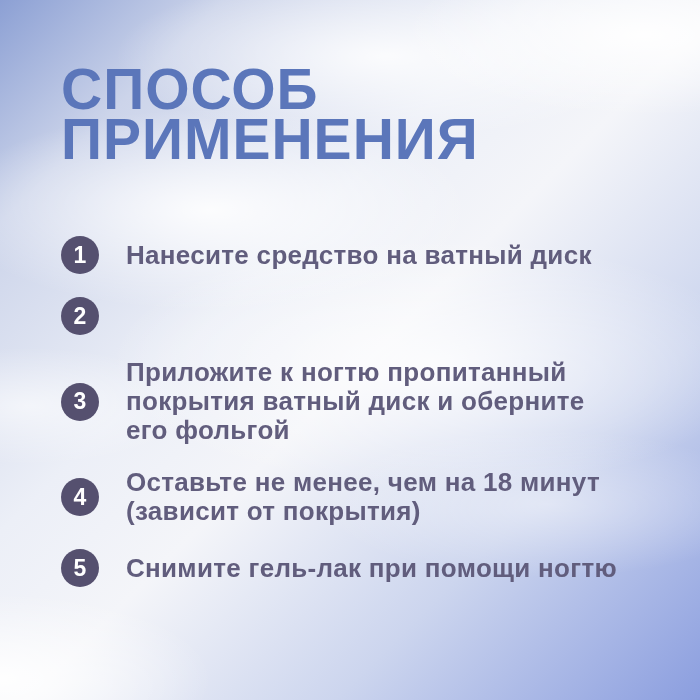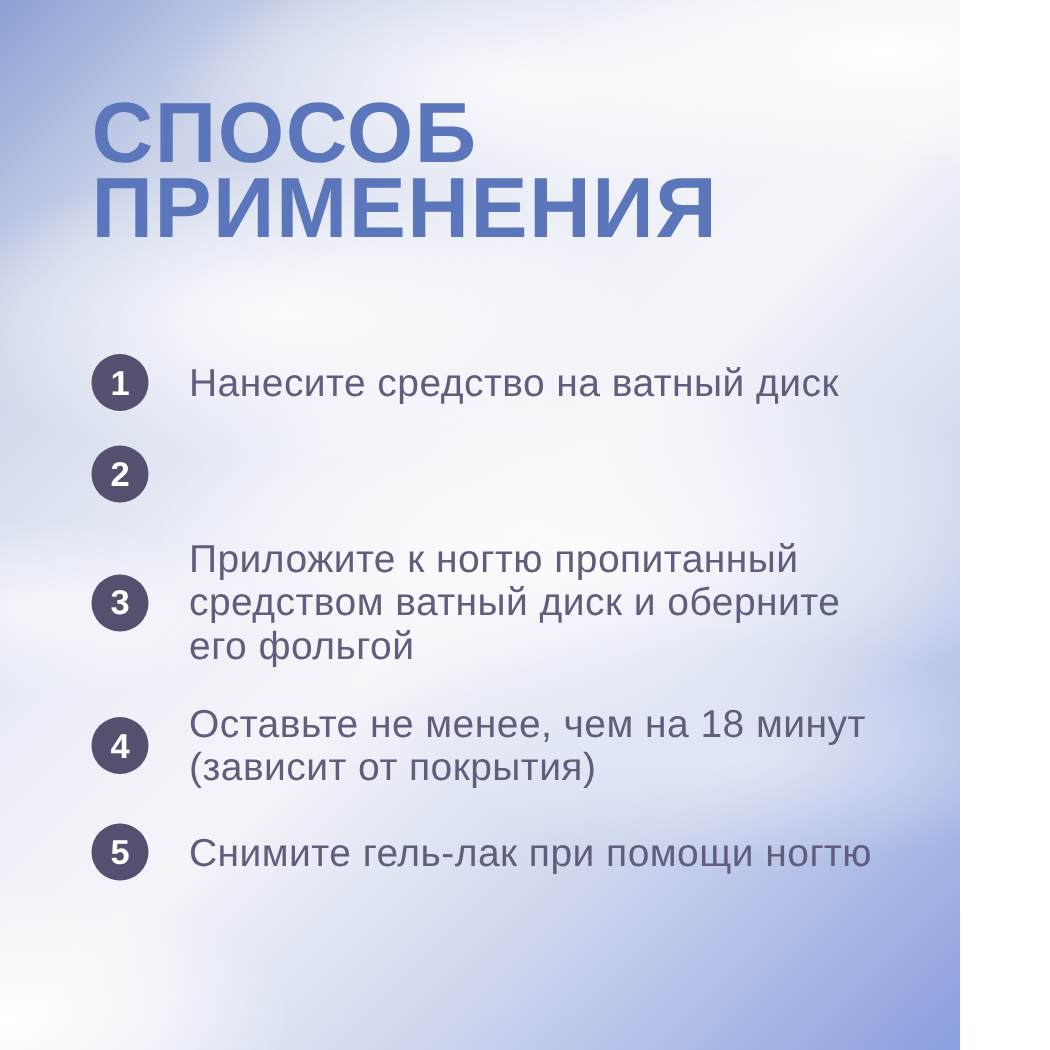--- a/index.html
+++ b/index.html
@@ -1,21 +1,21 @@
 <!DOCTYPE html>
 <html style="--color-title: #5b76ba; --color-text: #615d7d; --color-step_circle: #55506f; --color-step_number: #ffffff; --color-sky_top_left: #8ca0d4; --color-cloud_white: #f4f5f9; --color-sky_bottom_right: #8b9edf;"><head>
 <meta charset="utf-8">
 <style>
   html,body{margin:0;padding:0;}
   body{
     font-family:"Liberation Sans","DejaVu Sans",sans-serif;
     width:700px;height:700px;overflow:hidden;
   }
   .canvas{
-    position:relative;width:640px;height:700px;overflow:hidden;
+    position:relative;width:700px;height:700px;overflow:hidden;
     
     background:
       radial-gradient(ellipse 48% 16% at 92% 5%,  rgba(255,255,255,.95), rgba(255,255,255,0) 72%),
       radial-gradient(ellipse 55% 17% at 55% 8%,  rgba(255,255,255,.85), rgba(255,255,255,0) 70%),
       radial-gradient(ellipse 52% 20% at 30% 30%, rgba(255,255,255,.90), rgba(255,255,255,0) 72%),
       radial-gradient(ellipse 62% 24% at 62% 52%, rgba(255,255,255,.82), rgba(255,255,255,0) 75%),
       radial-gradient(ellipse 34% 12% at 4% 58%,  rgba(255,255,255,.60), rgba(255,255,255,0) 70%),
       radial-gradient(ellipse 46% 15% at 78% 72%, rgba(255,255,255,.45), rgba(255,255,255,0) 70%),
       radial-gradient(ellipse 42% 17% at 0% 97%,  rgba(255,255,255,.95), rgba(255,255,255,0) 72%),
       linear-gradient(135deg, var(--color-sky_top_left,#8ca0d4) 0%, #ccd4ea 16%,
@@ -35,21 +35,21 @@
   }
   .step{display:flex;align-items:center;gap:27px;}
   .step-circle{
     flex:0 0 auto;width:38px;height:38px;border-radius:50%;
     background:var(--color-step_circle,#55506f);
     color:var(--color-step_number,#ffffff);
     display:flex;align-items:center;justify-content:center;
     font-size:23px;font-weight:700;
   }
   .step-text{
-    font-size:26px;line-height:29px;font-weight:400;
+    font-size:26px;line-height:29px;font-weight:700;
     letter-spacing:.3px;color:var(--color-text,#615d7d);
     white-space:pre-line;
   }
 </style>
 </head>
 <body>
 
 <div class="canvas">
   <h1 class="title">СПОСОБ
 ПРИМЕНЕНИЯ</h1>
@@ -58,21 +58,21 @@
     <li class="step">
       <span class="step-circle">1</span>
       <span class="step-text">Нанесите средство на ватный диск</span>
     </li>
     <li class="step">
       <span class="step-circle">2</span>
     </li>
     <li class="step">
       <span class="step-circle">3</span>
       <span class="step-text">Приложите к ногтю пропитанный
-средством ватный диск и оберните
+покрытия ватный диск и оберните
 его фольгой</span>
     </li>
     <li class="step">
       <span class="step-circle">4</span>
       <span class="step-text">Оставьте не менее, чем на 18 минут
 (зависит от покрытия)</span>
     </li>
     <li class="step">
       <span class="step-circle">5</span>
       <span class="step-text">Снимите гель-лак при помощи ногтю</span>

